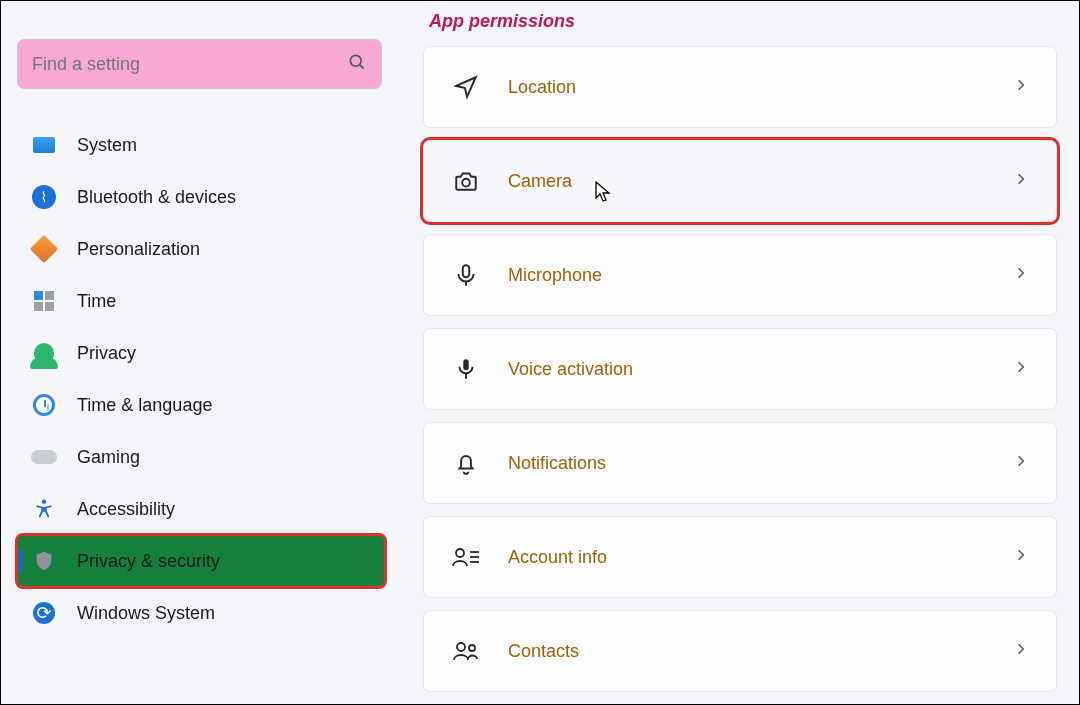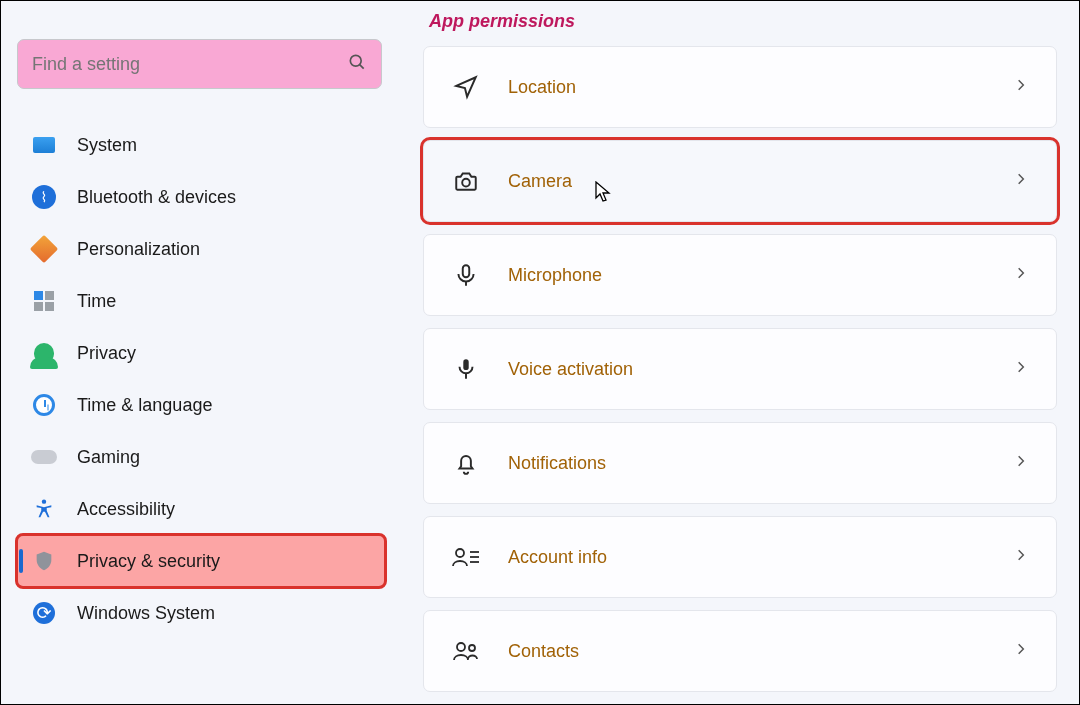--- a/index.html
+++ b/index.html
@@ -46,21 +46,21 @@
     align-items: center;
     gap: 20px;
     padding: 13px 14px;
     border-radius: 6px;
     cursor: pointer;
     font-size: 18px;
     color: #1a1a1a;
     position: relative;
   }
   .nav-item.active {
-    background: #fca5a5;
+    background: #15803d;
     align-items: center;
   }
   .nav-item.active::before {
     content: "";
     position: absolute;
     left: 2px;
     top: 14px;
     bottom: 14px;
     width: 4px;
     border-radius: 2px;

